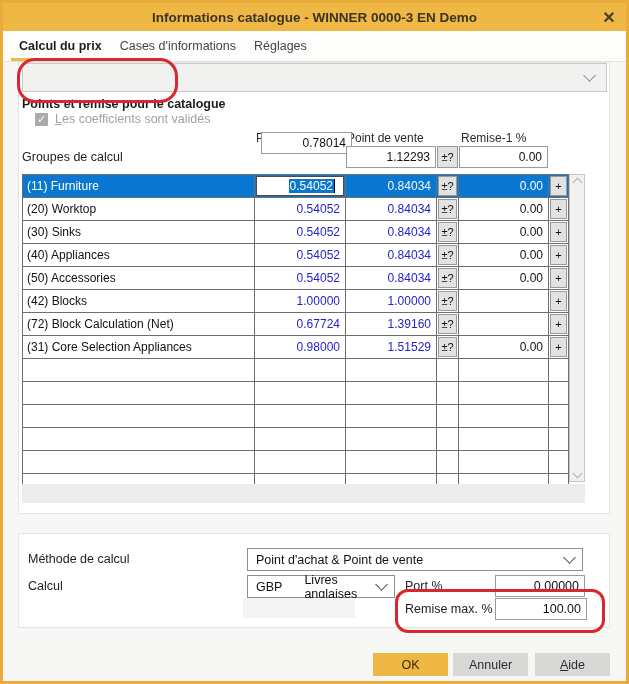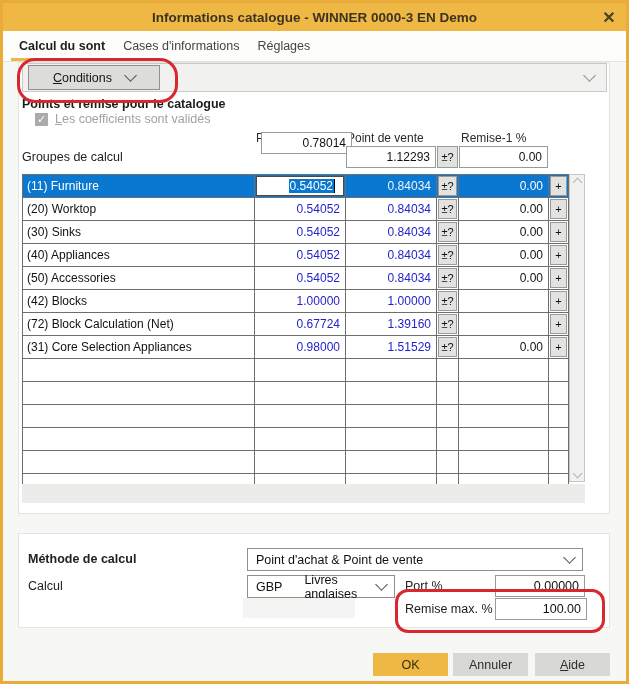--- a/index.html
+++ b/index.html
@@ -86,33 +86,29 @@
 <body>
 
 <div class="dialog">
 
   <div class="abs titlebar">
     <span>Informations catalogue - WINNER 0000-3 EN Demo</span>
     <span class="closebtn">✕</span>
   </div>
 
   <div class="abs tabbar">
-    <div class="tab active">Calcul du sont</div>
+    <div class="tab active">Calcul du prix</div>
     <div class="tab">Cases d'informations</div>
     <div class="tab">Réglages</div>
   </div>
 
   <div class="panel" style="left:15px;top:59px;width:592px;height:452px;"></div>
 
   <div class="abs topcombo">
     <span class="chev light"></span>
-  </div>
-  <div class="abs condbtn">
-    <span><u>C</u>onditions</span>
-    <span class="chev"></span>
   </div>
   <div class="red-oval" style="left:14px;top:55px;width:155px;height:39px;"></div>
 
   <div class="abs secTitle">Points et remise pour le catalogue</div>
   <div class="abs cbrow">
     <span class="cb">✓</span>
     <span><u>L</u>es coefficients sont validés</span>
   </div>
 
   <div class="abs colhdr" style="left:253px;">Point d'achat</div>
@@ -337,21 +333,21 @@
       </div>
   </div>
   <div class="abs vscroll">
     <span class="sarrow up"></span>
     <span class="sarrow down"></span>
   </div>
   <div class="abs hstrip"></div>
 
   <div class="panel" style="left:15px;top:530px;width:592px;height:95px;"></div>
 
-  <div class="abs lbl" style="left:25px;top:549px;font-weight:bold;">Méthode de calcul</div>
+  <div class="abs lbl" style="left:25px;top:549px;">Méthode de calcul</div>
   <div class="abs dropdown" style="left:244px;top:545px;width:336px;height:23px;">
     <span class="grow">
         <span>Point d'achat &amp; Point de vente</span>
       </span>
     <span class="chev"></span>
   </div>
 
   <div class="abs lbl" style="left:25px;top:576px;">Calcul</div>
   <div class="abs dropdown" style="left:244px;top:572px;width:148px;height:23px;justify-content:center;">
     <span class="grow">

